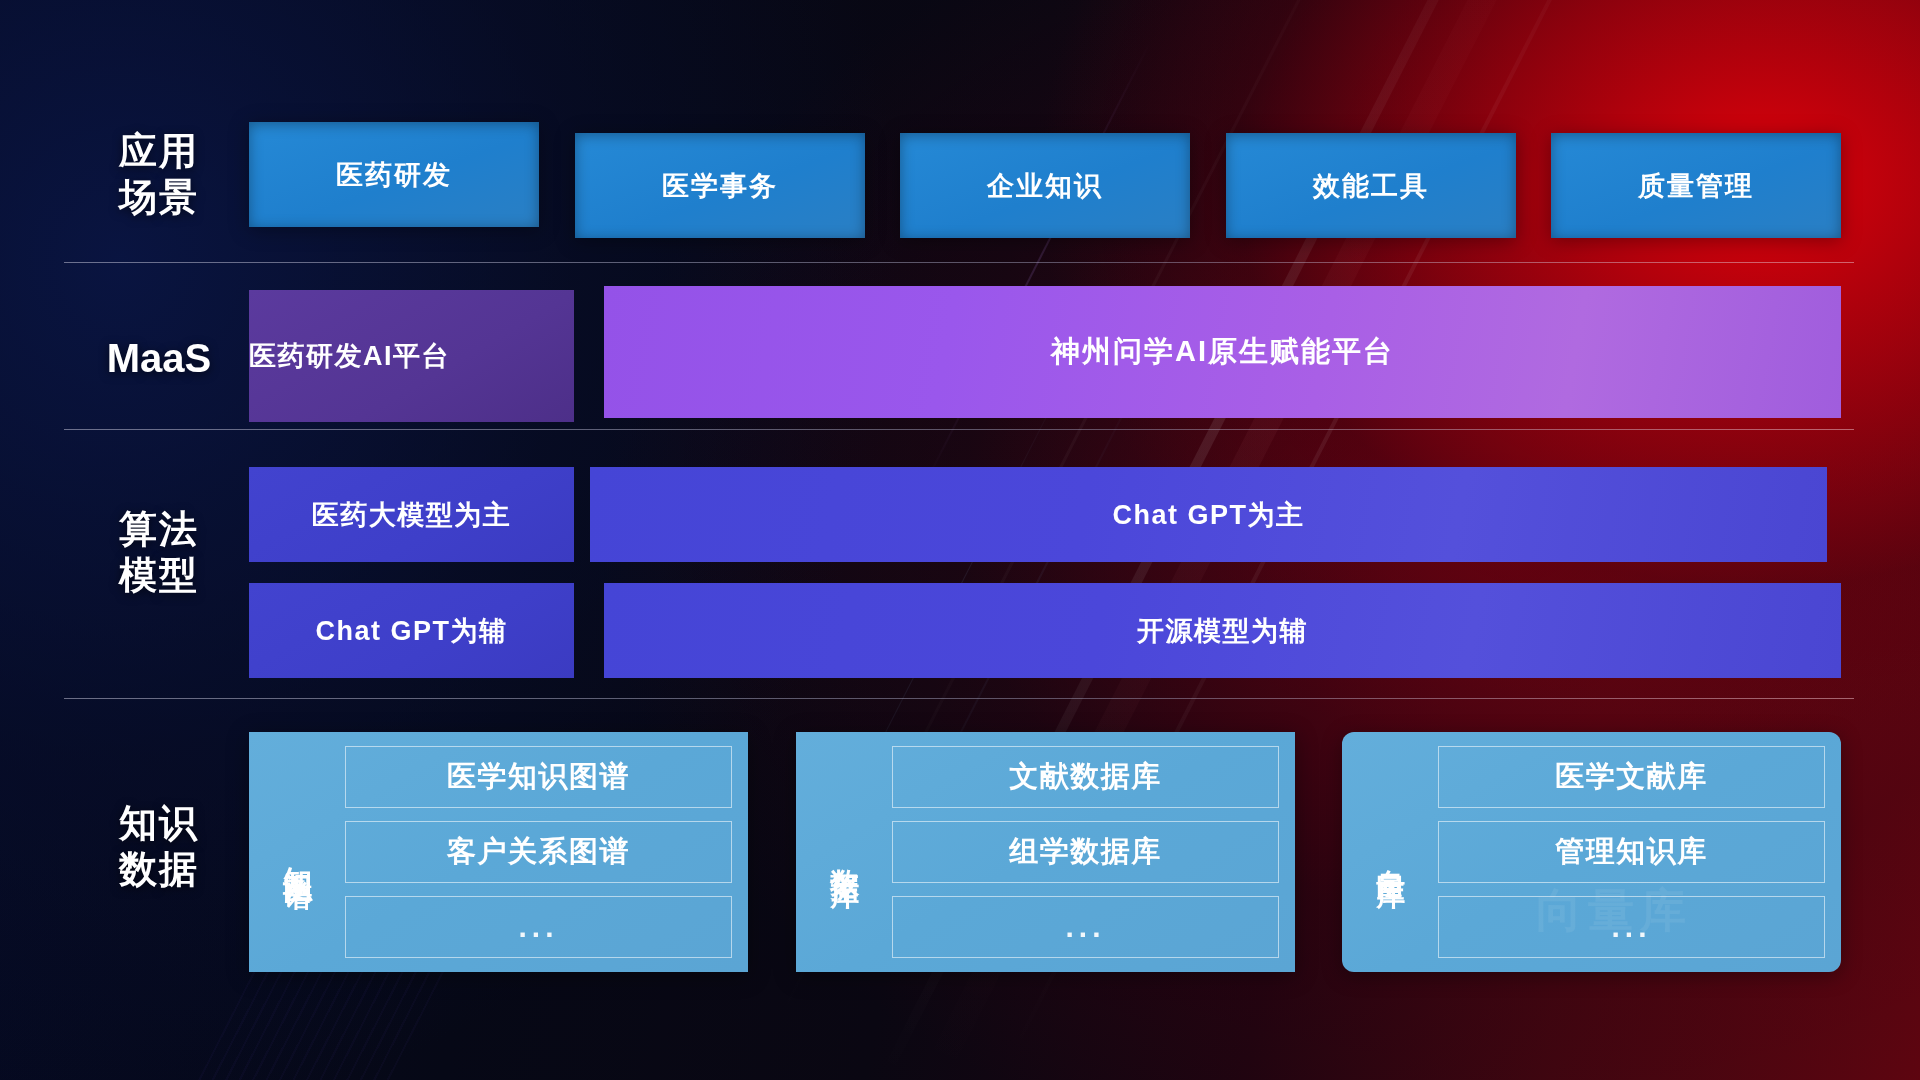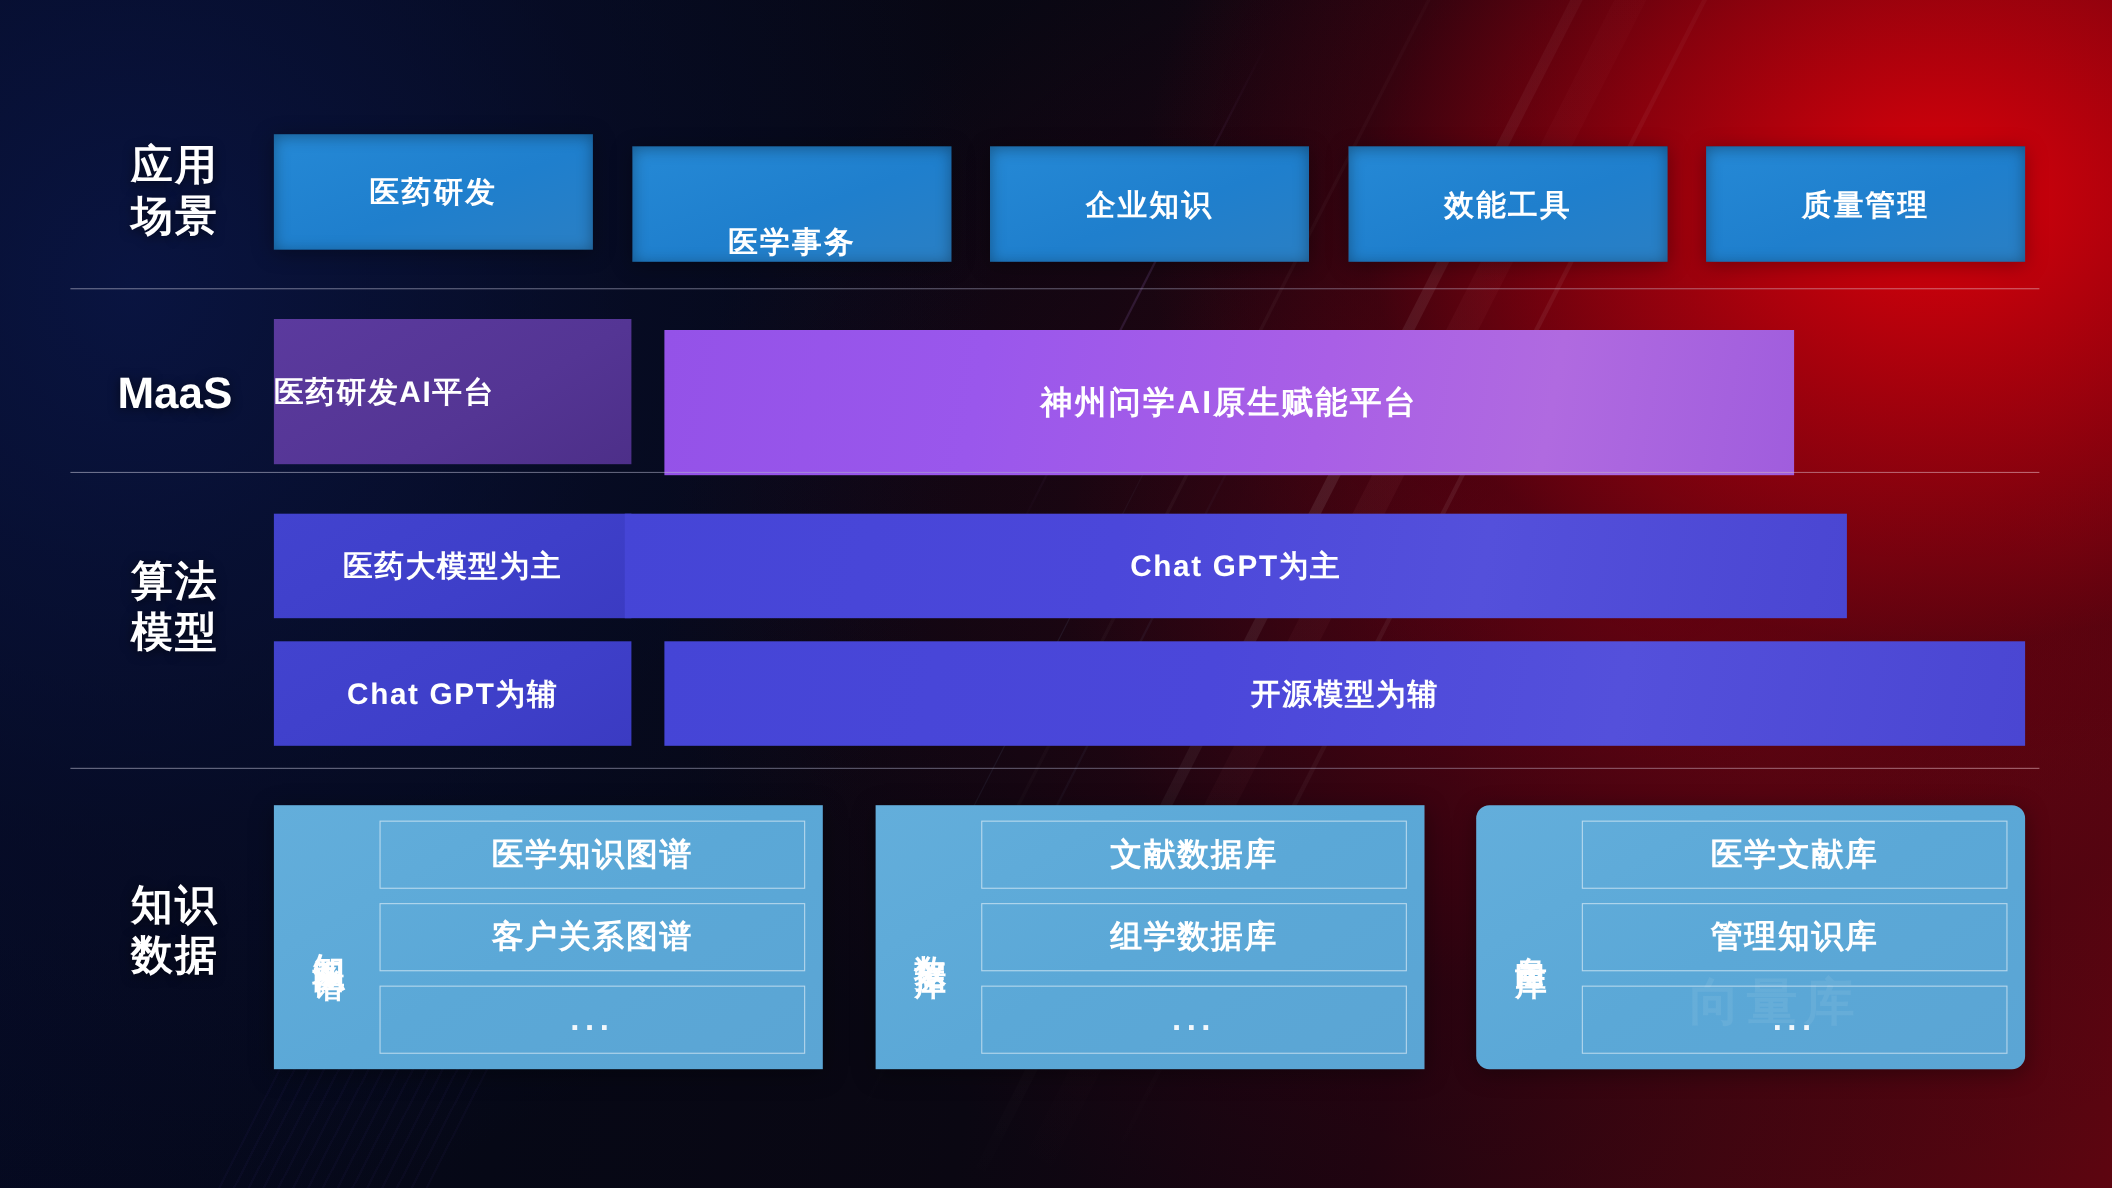--- a/index.html
+++ b/index.html
@@ -115,21 +115,21 @@
   <div class="rows">
 
     <div class="rowlabel cn" style="top:128px;">
       <div>应用</div>
       <div>场景</div>
     </div>
 
     <div class="scene" style="position:absolute; left:249px;  top:122px; width:290px;">
       <span>医药研发</span>
     </div>
-    <div class="scene" style="position:absolute; left:575px;  top:133px; width:290px;align-items:flex-end;">
+    <div class="scene" style="position:absolute; left:575px;  top:133px; width:290px;">
       <span>医学事务</span>
     </div>
     <div class="scene" style="position:absolute; left:900px;  top:133px; width:290px;">
       <span>企业知识</span>
     </div>
     <div class="scene" style="position:absolute; left:1226px; top:133px; width:290px;">
       <span>效能工具</span>
     </div>
     <div class="scene" style="position:absolute; left:1551px; top:133px; width:290px;">
       <span>质量管理</span>
@@ -137,35 +137,35 @@
 
     <div class="divider" style="top:262px;"></div>
 
     <div class="rowlabel en" style="top:334px;">
       <div>MaaS</div>
     </div>
 
     <div class="maas-left" style="position:absolute; left:249px; top:290px; width:325px;">
       <span>医药研发AI平台</span>
     </div>
-    <div class="maas-right" style="position:absolute; left:604px; top:300px; width:1027px;">
+    <div class="maas-right" style="position:absolute; left:604px; top:286px; width:1237px;">
       <span>神州问学AI原生赋能平台</span>
     </div>
 
     <div class="divider" style="top:429px;"></div>
 
     <div class="rowlabel cn" style="top:506px;">
       <div>算法</div>
       <div>模型</div>
     </div>
 
     <div class="alg alg-left" style="position:absolute; left:249px; top:467px; width:325px;">
       <span>医药大模型为主</span>
     </div>
-    <div class="alg alg-right" style="position:absolute; left:568px; top:467px; width:1111px;text-align:right;">
+    <div class="alg alg-right" style="position:absolute; left:590px; top:467px; width:1237px;text-align:right;">
       <span>Chat GPT为主</span>
     </div>
 
     <div class="alg alg-left" style="position:absolute; left:249px; top:583px; width:325px;">
       <span>Chat GPT为辅</span>
     </div>
     <div class="alg alg-right" style="position:absolute; left:604px; top:583px; width:1237px;">
       <span>开源模型为辅</span>
     </div>
 

